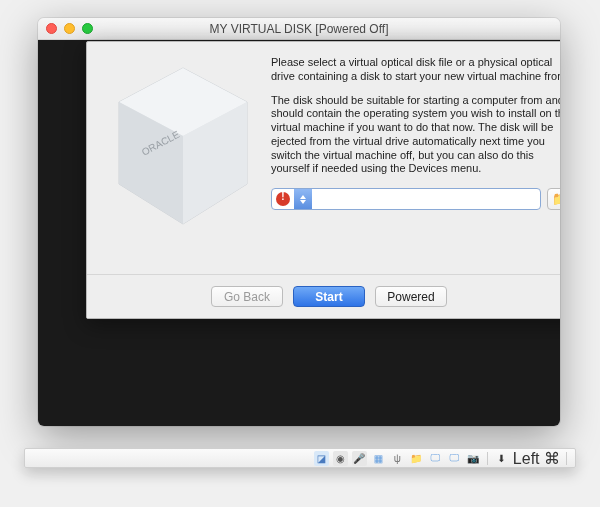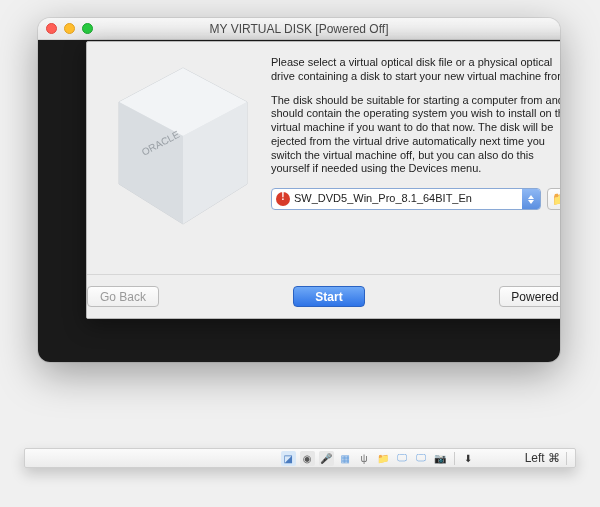--- a/index.html
+++ b/index.html
@@ -8,23 +8,23 @@
     height: 507px;
     background: #f0f0f0;
     font-family: -apple-system, "Helvetica Neue", Arial, sans-serif;
     position: relative;
   }
   .outer-window {
     position: absolute;
     left: 38px;
     top: 18px;
     width: 522px;
-    height: 344px;
+    height: 408px;
     background: #e8e8ea;
-    border-radius: 12px;
+    border-radius: 6px;
     box-shadow: 0 12px 40px rgba(0,0,0,0.35), 0 0 0 1px rgba(0,0,0,0.08);
     overflow: hidden;
   }
   .titlebar {
     height: 22px;
     background: linear-gradient(#f6f6f6, #e6e6e6);
     border-bottom: 1px solid #d0d0d0;
     display: flex;
     align-items: center;
     position: relative;
@@ -159,21 +159,21 @@
     justify-content: center;
     font-size: 13px;
   }
   .dialog-footer {
     position: absolute;
     left: 0; right: 0; bottom: 0;
     height: 44px;
     border-top: 1px solid #d6d6d6;
     display: flex;
     align-items: center;
-    justify-content: space-between;
+    justify-content: center;
     padding-right: 16px;
     gap: 10px;
     background: #eeeeee;
   }
   .btn {
     min-width: 72px;
     height: 21px;
     border-radius: 4px;
     font-size: 12px;
     display: flex;
@@ -219,21 +219,21 @@
   .sb-cd { background: #e7e7e7; }
   .sb-mic { background: #e7e7e7; }
   .sb-net { color: #5f9bde; }
   .sb-usb { color: #777; }
   .sb-share { color: #5f9bde; }
   .sb-mon1 { color: #5f9bde; }
   .sb-mon2 { color: #5f9bde; }
   .sb-cam { color: #777; }
   .sb-host { color: #333; }
   .sb-sep { width:1px; height:13px; background:#ccc; margin:0 2px; }
-  .sb-text { color:#333; font-size:12px;margin-left:45px; }
+  .sb-text { color:#333; font-size:16px; }
 </style>
 </head>
 <body>
 
 <div class="outer-window">
   <div class="titlebar">
     <div class="traffic-lights">
       <div class="tl red"></div>
       <div class="tl yellow"></div>
       <div class="tl green"></div>
@@ -254,21 +254,20 @@
             <text x="35" y="94" font-size="10" fill="#9aa0a6" transform="rotate(-28 35 94)">ORACLE</text>
           </svg>
         </div>
       </div>
       <div class="right-text">
         <p>Please select a virtual optical disk file or a physical optical drive containing a disk to start your new virtual machine from.</p>
         <p>The disk should be suitable for starting a computer from and should contain the operating system you wish to install on the virtual machine if you want to do that now. The disk will be ejected from the virtual drive automatically next time you switch the virtual machine off, but you can also do this yourself if needed using the Devices menu.</p>
         <div class="combo-row">
           <div class="combo">
             <div class="err"></div>
-            <div class="val">SW_DVD5_Win_Pro_8.1_64BIT_En</div>
             <div class="arrow">
               <div class="up"></div>
                 <div class="dn"></div>
             </div>
           </div>
           <div class="browse-btn">
             <span>📁</span>
           </div>
         </div>
       </div>

